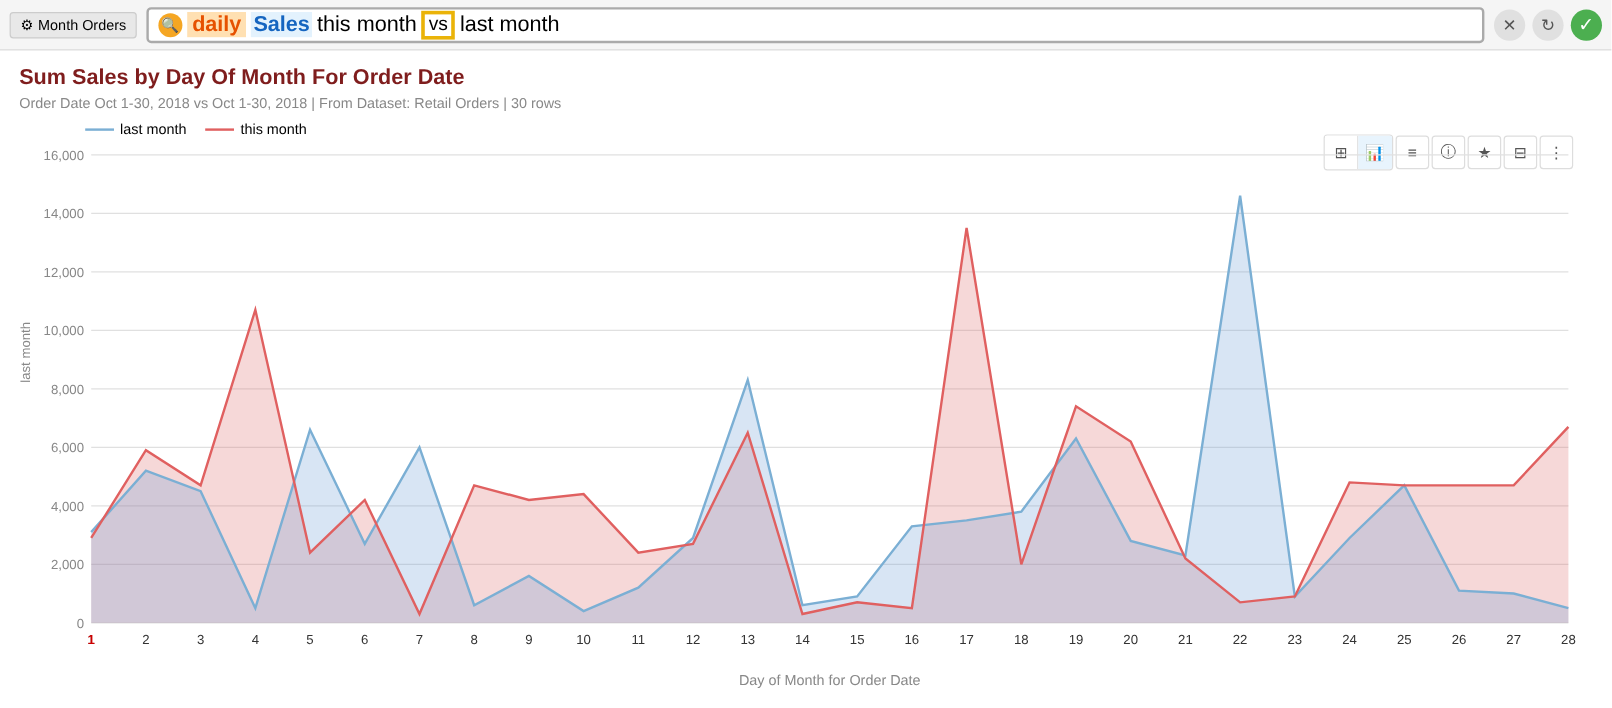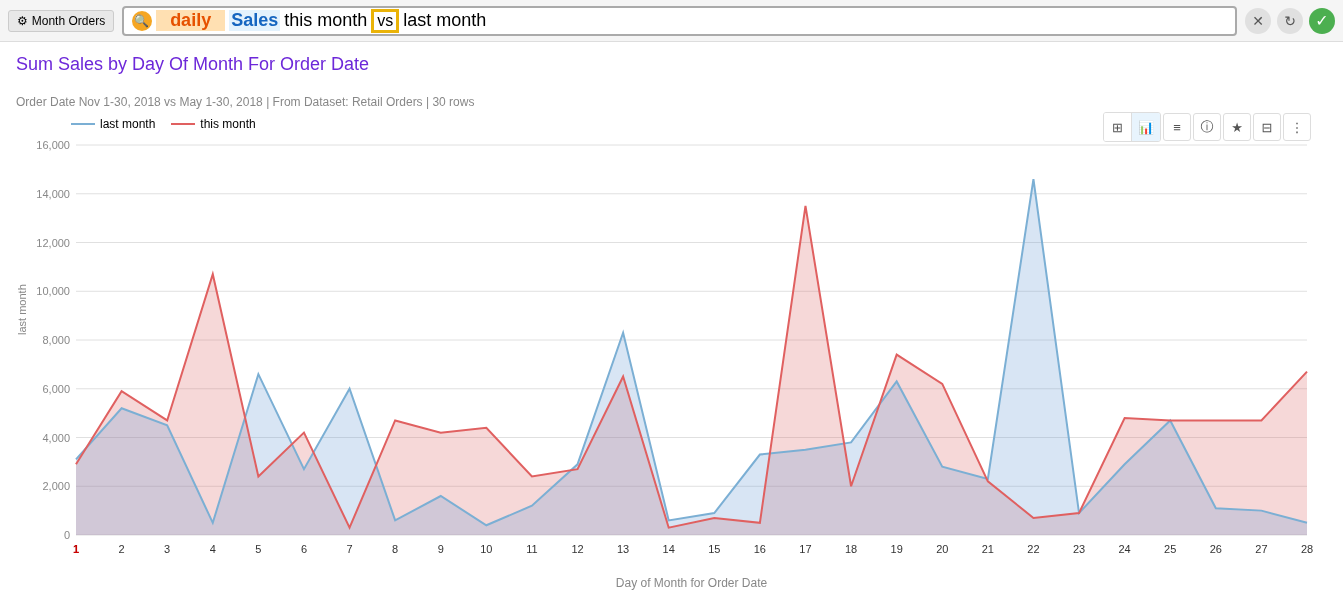--- a/index.html
+++ b/index.html
@@ -54,21 +54,21 @@
     }
     .search-text {
       font-size: 18px;
       display: flex;
       align-items: center;
       gap: 4px;
     }
     .search-text .highlight-daily {
       background: #ffe0b2;
       color: #e65100;
-      padding: 0 14px;
+      padding: 0 4px;
       font-weight: bold;
     }
     .search-text .highlight-sales {
       background: #e3f2fd;
       color: #1565c0;
       padding: 0 2px;
       font-weight: bold;
       text-align: center;
     }
     .search-text .vs-box {
@@ -96,23 +96,23 @@
     .icon-btn.close { background: #e0e0e0; color: #555; }
     .icon-btn.refresh { background: #e0e0e0; color: #555; }
     .icon-btn.green { background: #4caf50; color: white; font-size: 16px; }
 
     
     .chart-container {
       padding: 12px 16px 0 16px;
     }
     .chart-title {
       font-size: 18px;
-      font-weight: normal;
-      color: #6d28d9;
-      margin-bottom: 20px;
+      font-weight: bold;
+      color: #7f1d1d;
+      margin-bottom: 4px;
     }
     .chart-subtitle {
       font-size: 12px;
       color: #888;
       margin-bottom: 8px;
     }
     .chart-toolbar {
       position: absolute;
       top: 58px;
       right: 16px;
@@ -209,21 +209,21 @@
     <div class="header-right">
       <button class="icon-btn close">✕</button>
       <button class="icon-btn refresh">↻</button>
       <button class="icon-btn green">✓</button>
     </div>
   </div>
 
   <div class="chart-container">
     <div style="position:relative;">
       <div class="chart-title">Sum Sales by Day Of Month For Order Date</div>
-      <div class="chart-subtitle">Order Date Nov 1-30, 2018 vs May 1-30, 2018 | From Dataset: Retail Orders | 30 rows</div>
+      <div class="chart-subtitle">Order Date Oct 1-30, 2018 vs Oct 1-30, 2018 | From Dataset: Retail Orders | 30 rows</div>
 
       <div class="chart-toolbar">
         <div class="toolbar-btn-group">
           <button class="toolbar-btn">⊞</button>
           <button class="toolbar-btn active">📊</button>
         </div>
         <button class="toolbar-btn">≡</button>
         <button class="toolbar-btn">ⓘ</button>
         <button class="toolbar-btn">★</button>
         <button class="toolbar-btn">⊟</button>

